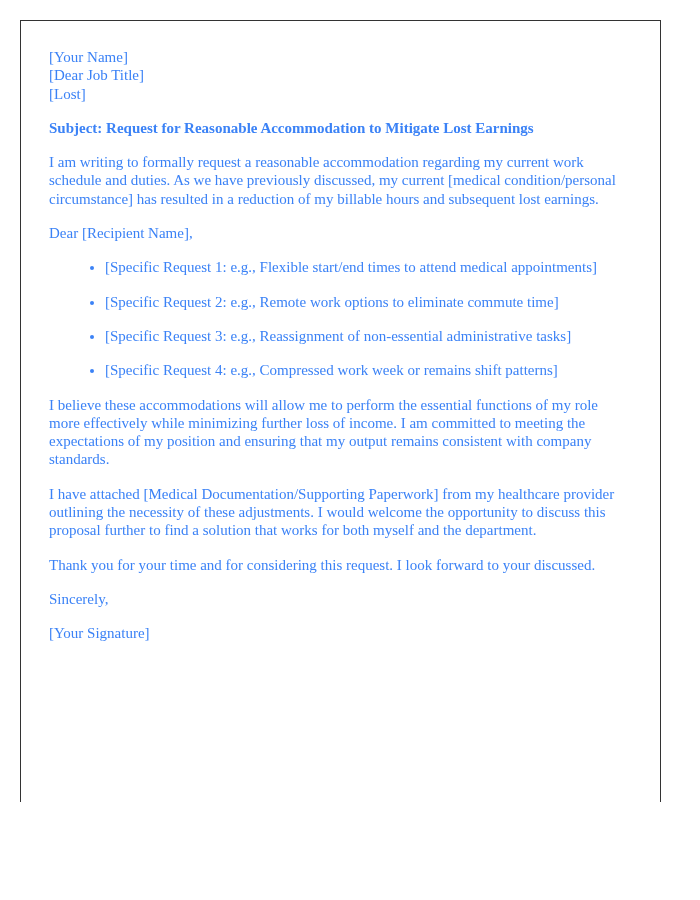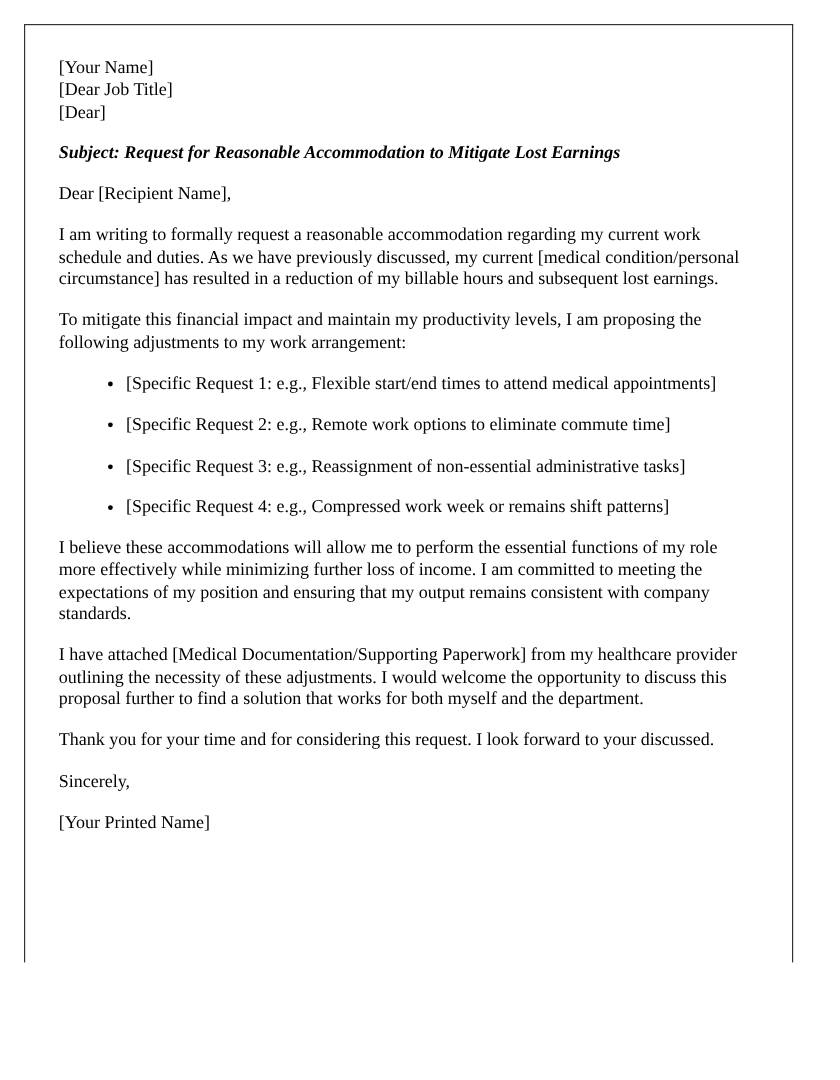--- a/index.html
+++ b/index.html
@@ -17,64 +17,63 @@
       width: 641px;
       height: 782px;
       border-left: 1px solid #333333;
       border-right: 1px solid #333333;
       border-top: 1px solid #333333;
       box-sizing: border-box;
       padding: 27px 28px 0 28px;
       font-family: "Liberation Serif", "DejaVu Serif", serif;
       font-size: 15px;
       line-height: 18.3px;
-      color: #000000;
+      color: #3b82f6;
     }
     .block { margin: 0 0 16px 0; }
     .line { display: block; }
-    .subject { font-weight: bold; margin: 0 0 16px 0; font-style: italic; }
+    .subject { font-weight: bold; margin: 0 0 16px 0; }
     p { margin: 0 0 16px 0; }
     ul {
       margin: 0 0 16px 0;
       padding-left: 40px;
     }
     ul li { margin: 16px; }
   </style>
 </head>
 <body>
 
 <div class="page">
 
   <div class="block">
     <span class="line">[Your Name]</span>
     <span class="line">[Dear Job Title]</span>
-    <span class="line">[Dear]</span>
+    <span class="line">[Lost]</span>
   </div>
 
 
   <div class="subject">Subject: Request for Reasonable Accommodation to Mitigate Lost Earnings</div>
 
+  <p>I am writing to formally request a reasonable accommodation regarding my current work schedule and duties. As we have previously discussed, my current [medical condition/personal circumstance] has resulted in a reduction of my billable hours and subsequent lost earnings.</p>
+
   <p>Dear [Recipient Name],</p>
 
-  <p>I am writing to formally request a reasonable accommodation regarding my current work schedule and duties. As we have previously discussed, my current [medical condition/personal circumstance] has resulted in a reduction of my billable hours and subsequent lost earnings.</p>
-
-  <p>To mitigate this financial impact and maintain my productivity levels, I am proposing the following adjustments to my work arrangement:</p>
 
   <ul>
     <li>[Specific Request 1: e.g., Flexible start/end times to attend medical appointments]</li>
     <li>[Specific Request 2: e.g., Remote work options to eliminate commute time]</li>
     <li>[Specific Request 3: e.g., Reassignment of non-essential administrative tasks]</li>
     <li>[Specific Request 4: e.g., Compressed work week or remains shift patterns]</li>
   </ul>
 
   <p>I believe these accommodations will allow me to perform the essential functions of my role more effectively while minimizing further loss of income. I am committed to meeting the expectations of my position and ensuring that my output remains consistent with company standards.</p>
 
   <p>I have attached [Medical Documentation/Supporting Paperwork] from my healthcare provider outlining the necessity of these adjustments. I would welcome the opportunity to discuss this proposal further to find a solution that works for both myself and the department.</p>
 
   <p>Thank you for your time and for considering this request. I look forward to your discussed.</p>
 
   <p>Sincerely,</p>
 
   <div>
-    <span class="line">[Your Printed Name]</span>
+    <span class="line">[Your Signature]</span>
   </div>
 
 </div>
 
 </body></html>

